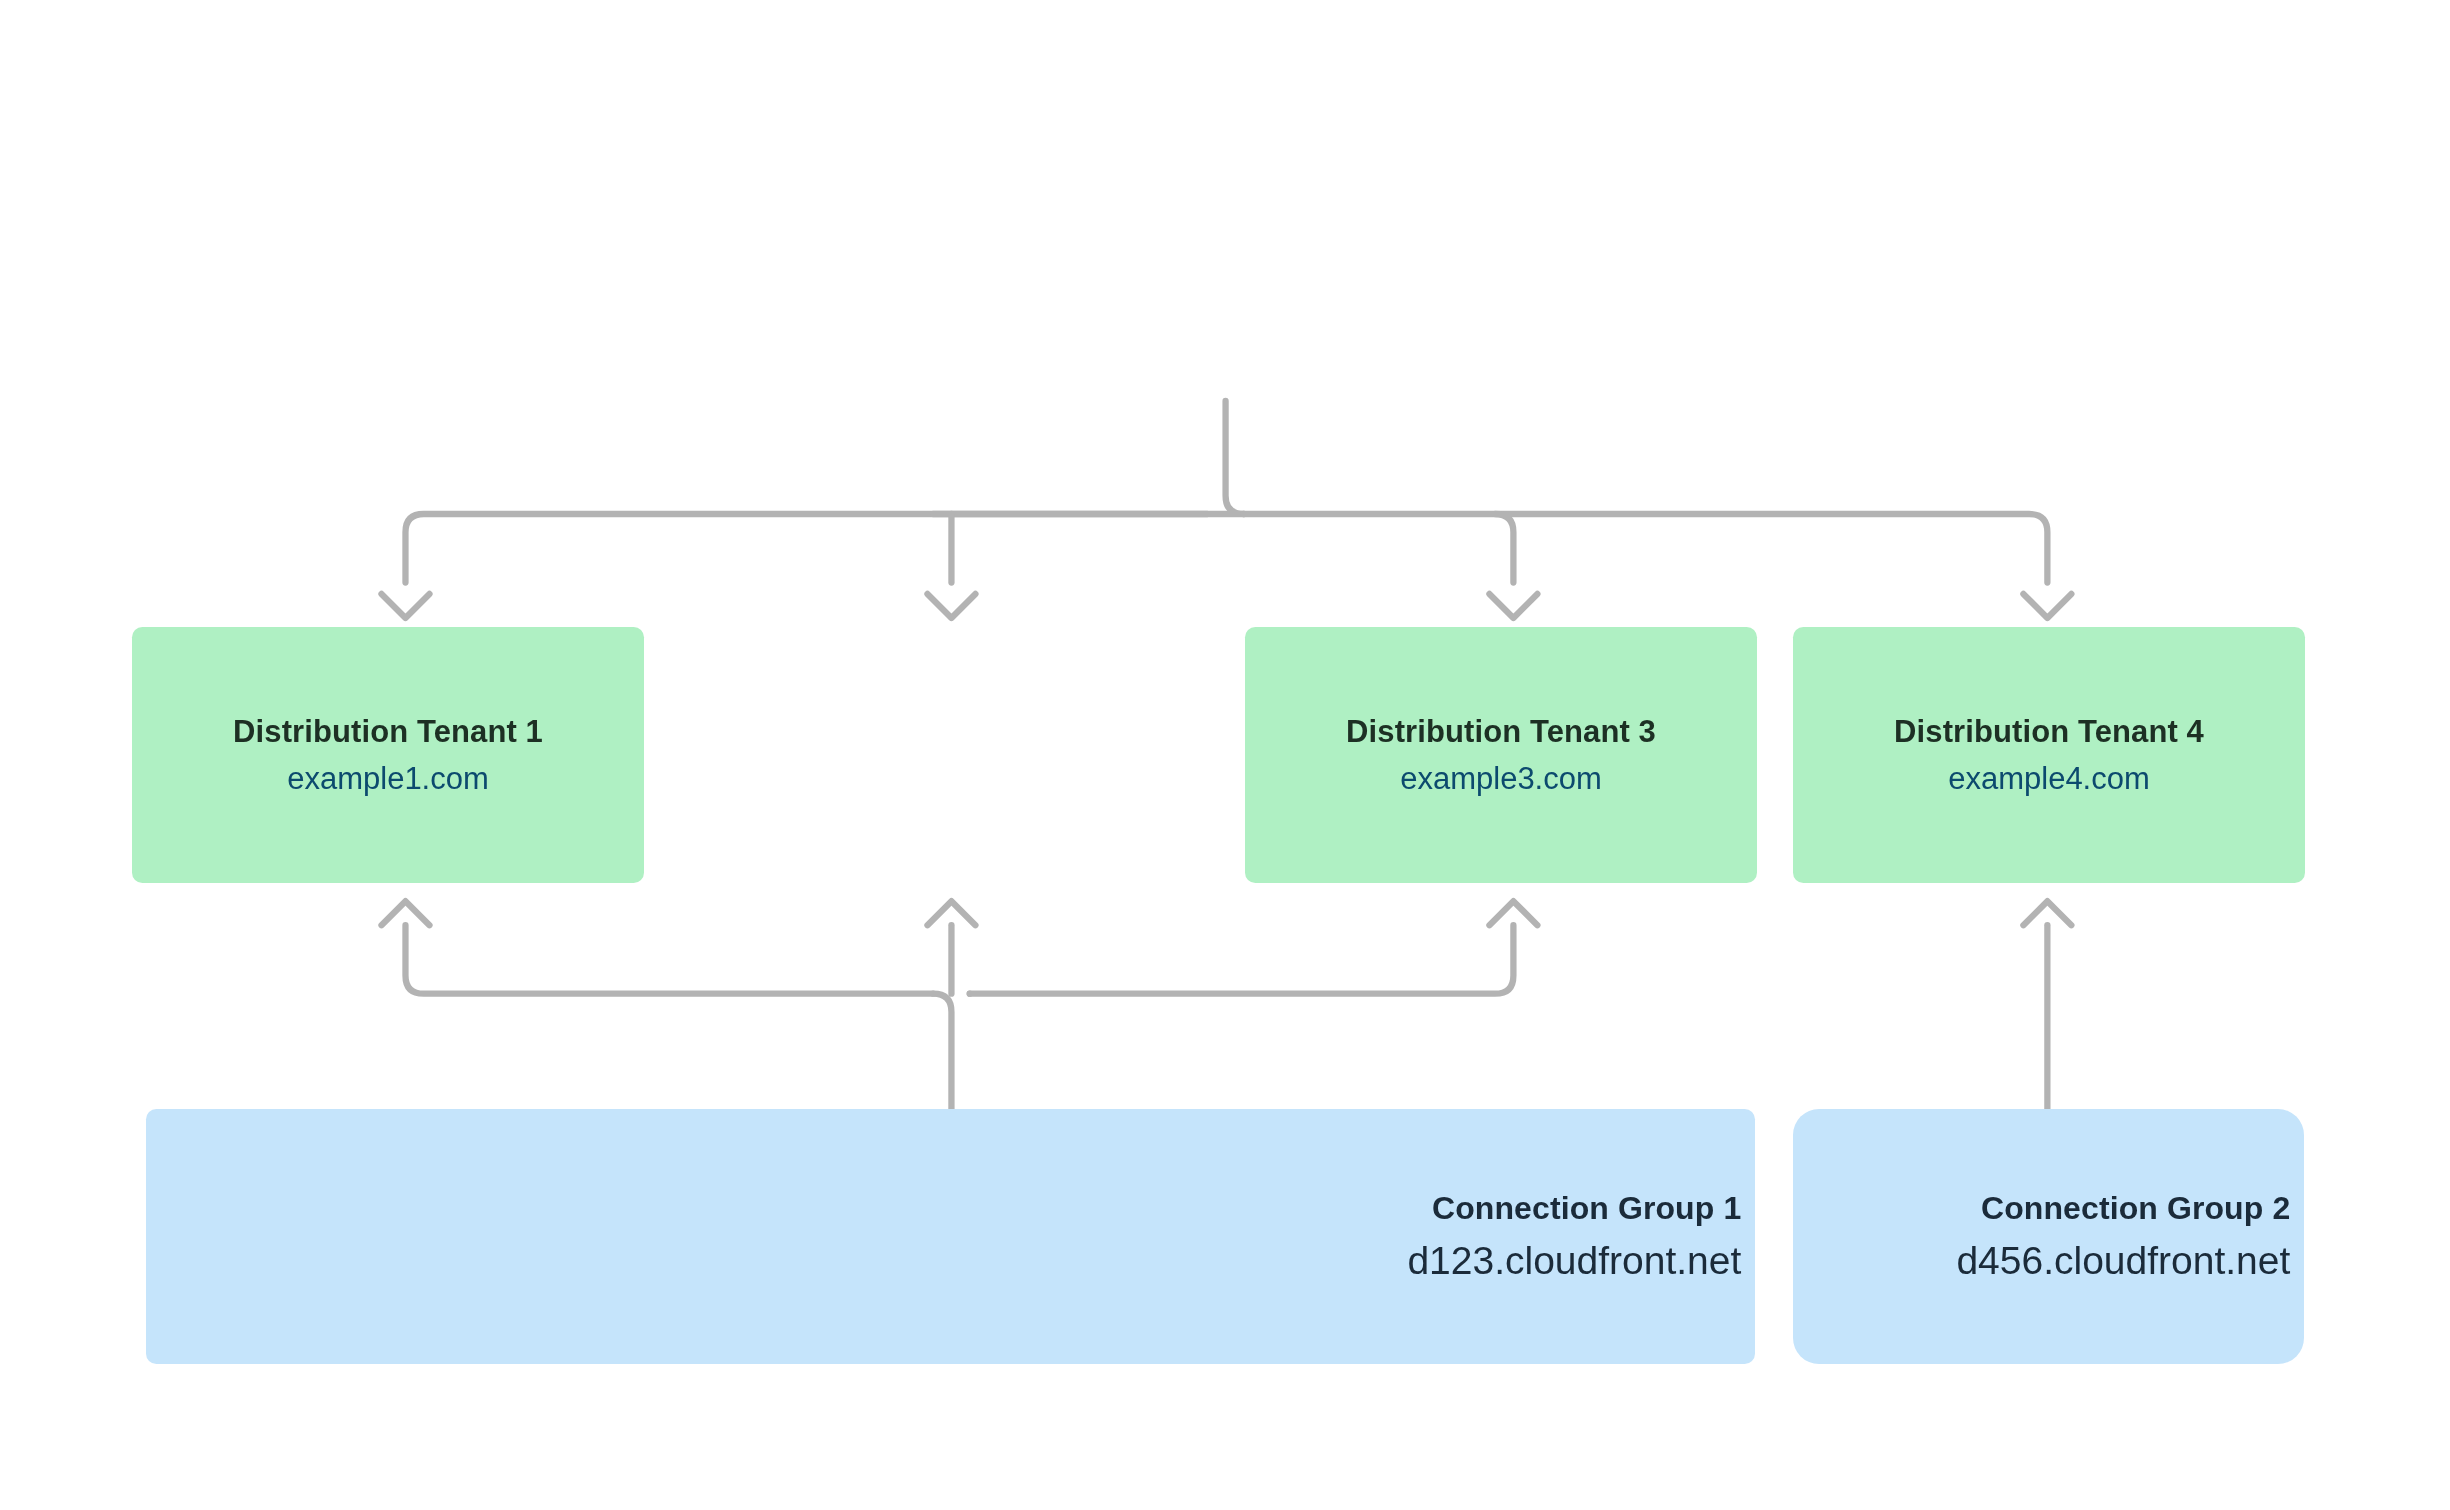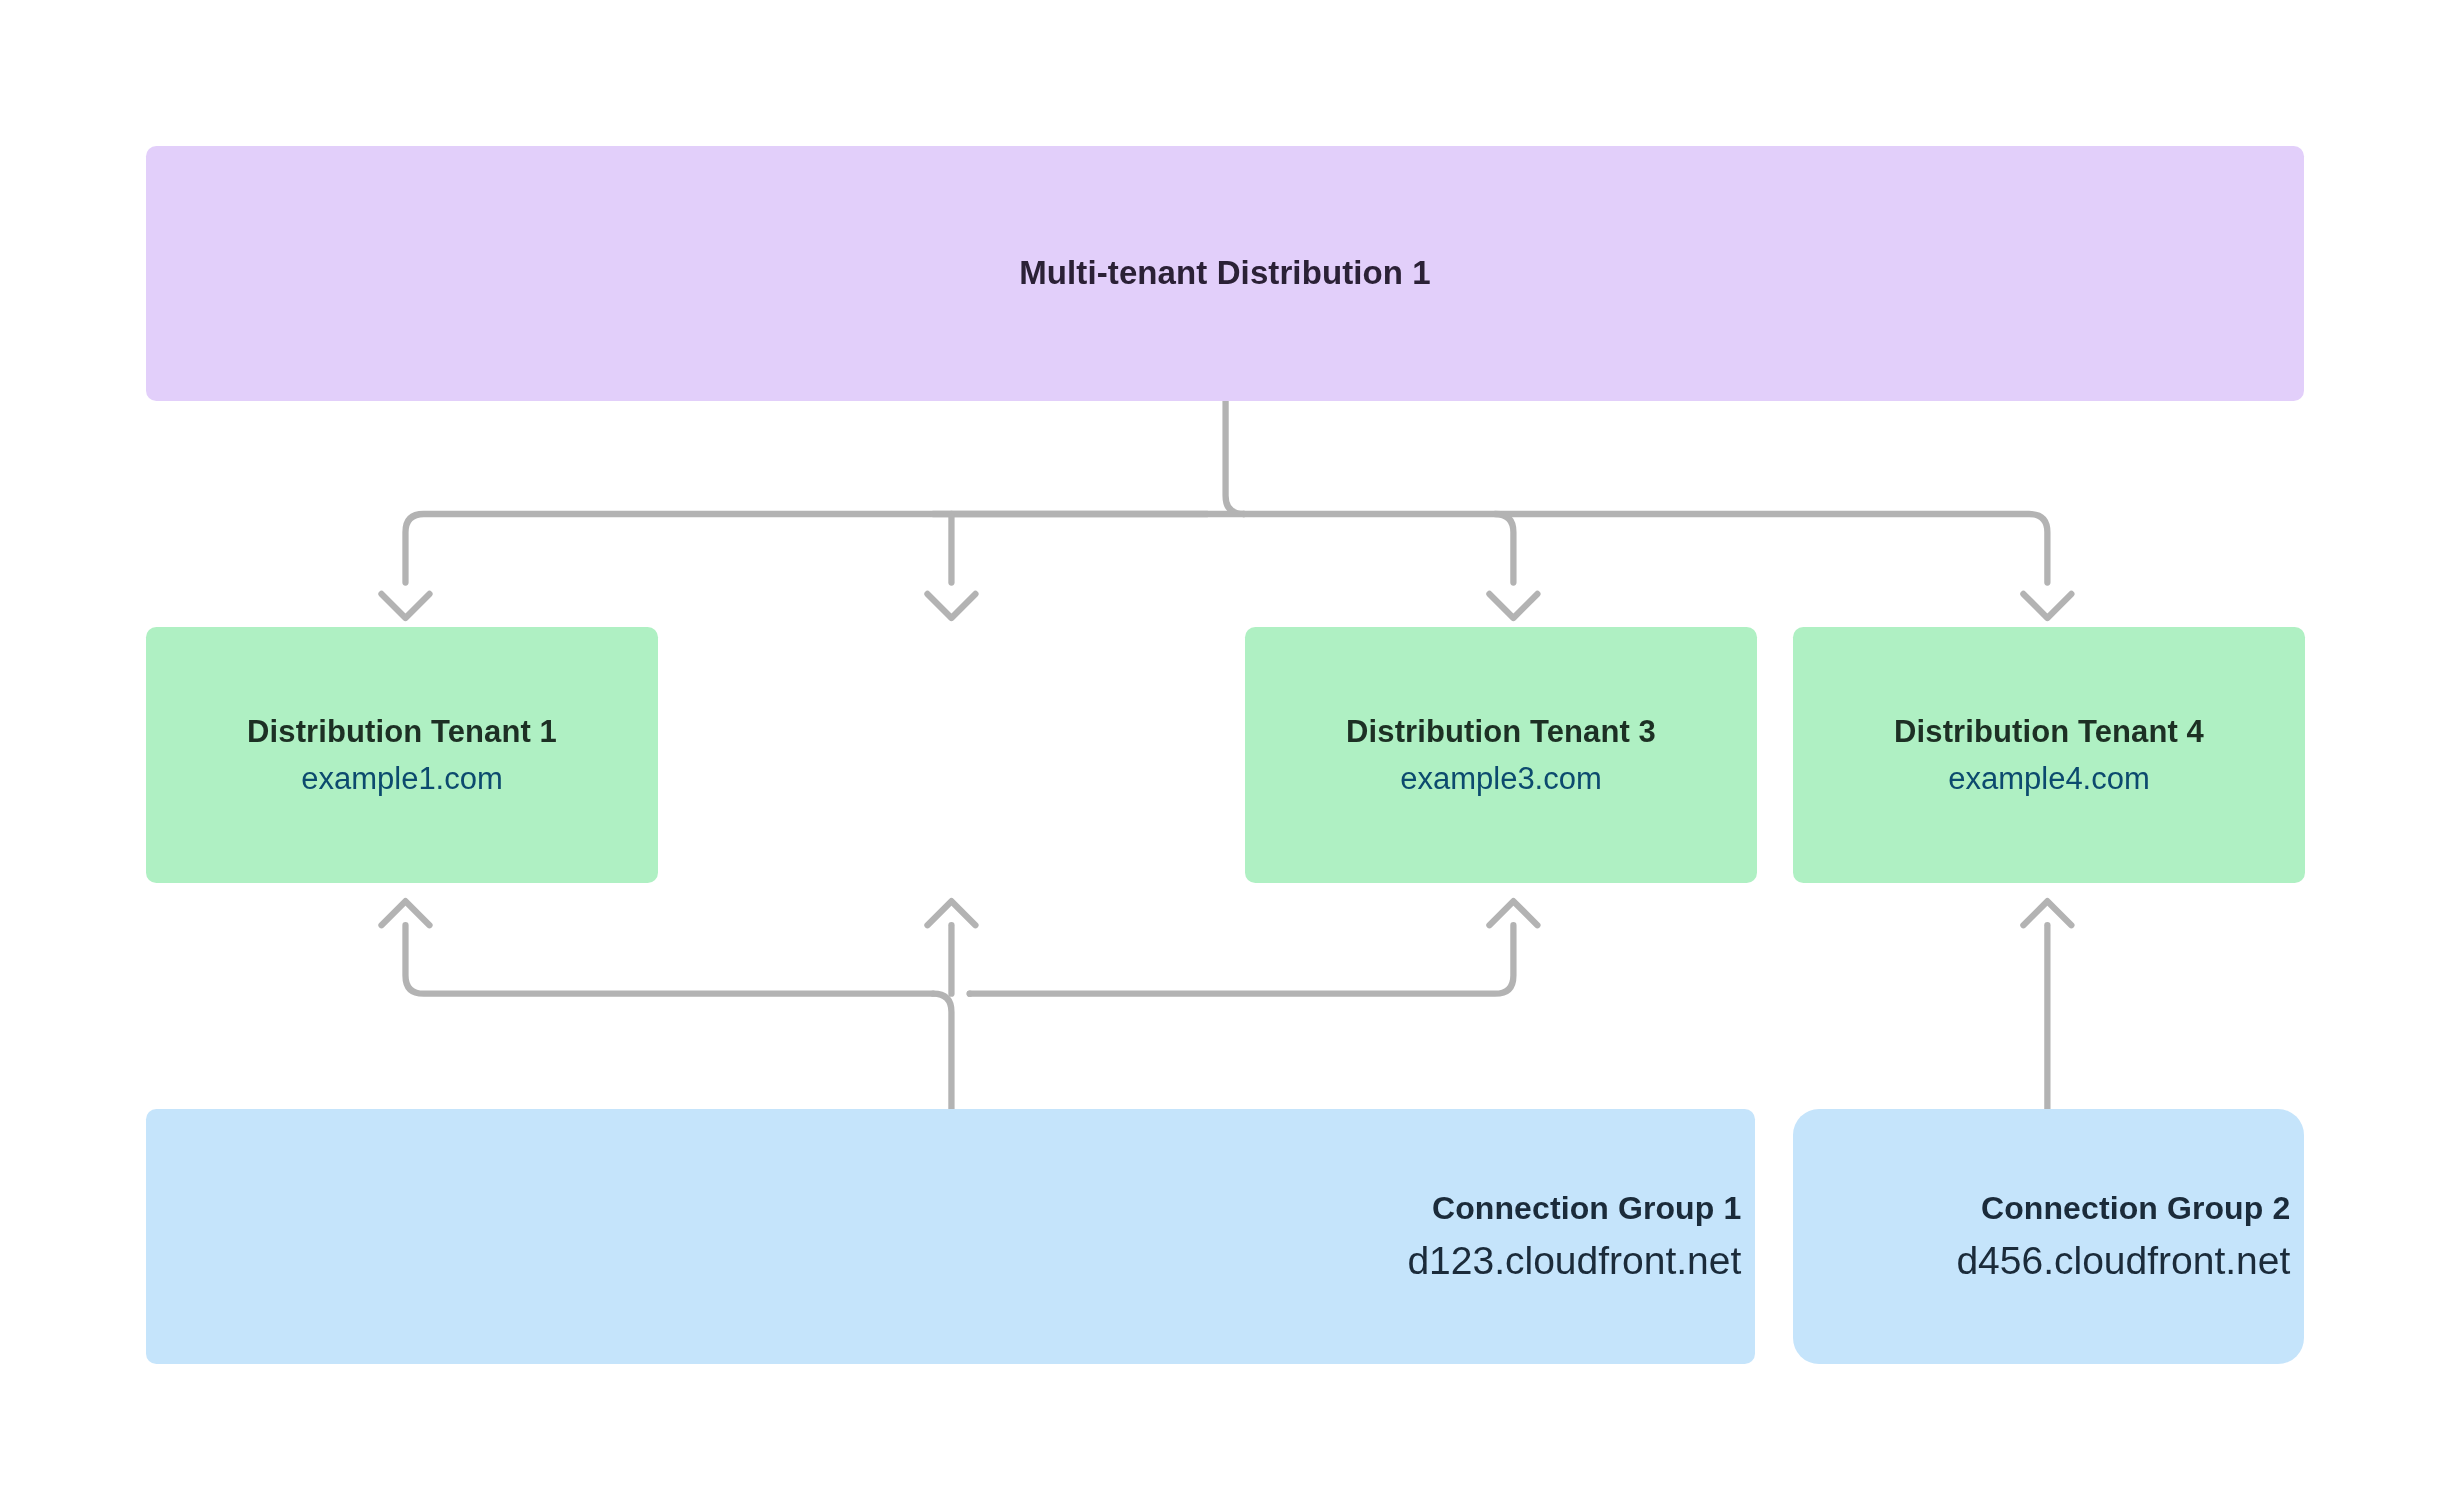--- a/index.html
+++ b/index.html
@@ -71,21 +71,21 @@
   }
   .tenant-box .node-title {
     font-size: 31px;
     color: #1d3024;
     margin-bottom: 9.1px;
   }
   .tenant-box .node-sub {
     font-size: 31px;
     color: #0c4a6e;
   }
-  #node-tenant-1 { left: 146px; }
+  #node-tenant-1 { left: 132px; }
   #node-tenant-2 { left: 696px; }
   #node-tenant-3 { left: 1245px; }
   #node-tenant-4 { left: 1793px; }
 
   
   .group-box {
     top: 1109px;
     height: 255px;
     background: #c5e4fb;
     align-items: flex-end;
@@ -130,23 +130,20 @@
 
       <path d="M 668 1620 L 710 1578 L 752 1620"></path>
       <path d="M 1624 1620 L 1666 1578 L 1708 1620"></path>
       <path d="M 2608 1620 L 2650 1578 L 2692 1620"></path>
 
       <path d="M 3585 1942 L 3585 1620"></path>
       <path d="M 3543 1620 L 3585 1578 L 3627 1620"></path>
     </g>
   </svg>
 
-  <div class="node-box" id="node-distribution">
-    <span class="node-title">Multi-tenant Distribution 1</span>
-  </div>
 
   <div class="node-box tenant-box" id="node-tenant-1">
     <span class="node-title">Distribution Tenant 1</span>
     <span class="node-sub">example1.com</span>
   </div>
 
 
   <div class="node-box tenant-box" id="node-tenant-3">
     <span class="node-title">Distribution Tenant 3</span>
     <span class="node-sub">example3.com</span>

